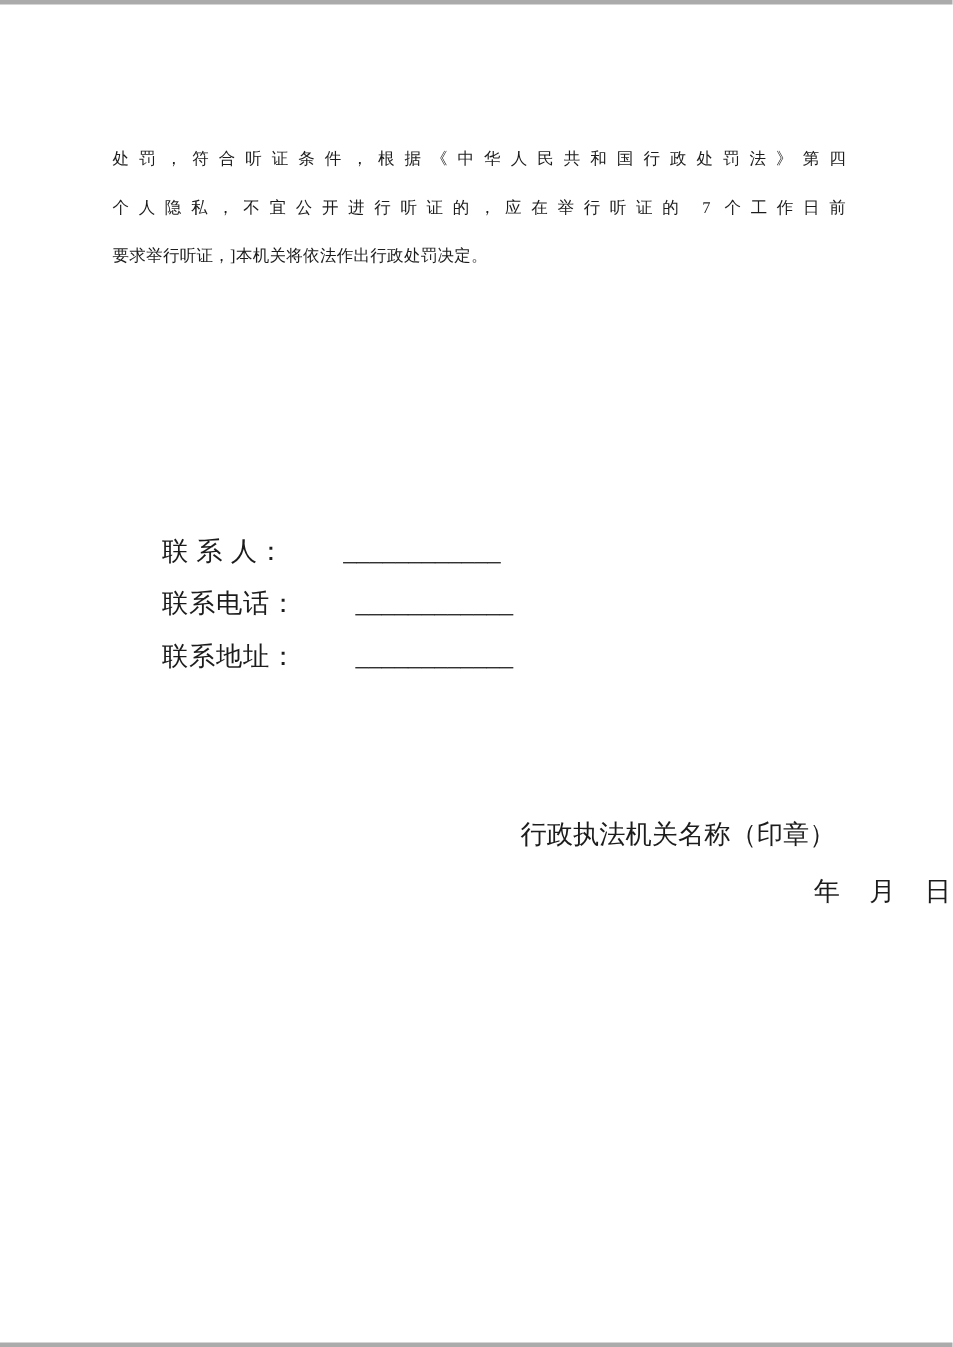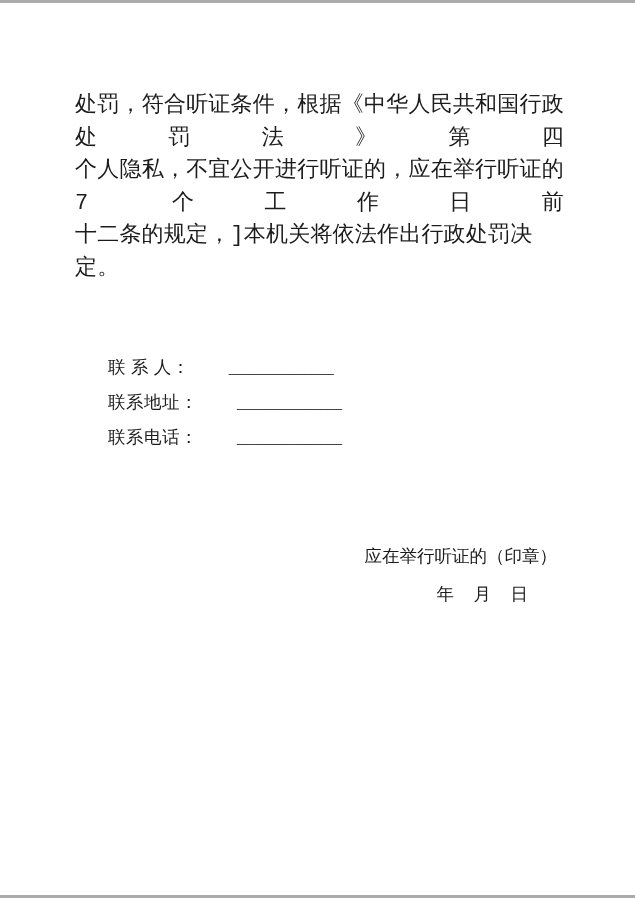--- a/index.html
+++ b/index.html
@@ -23,24 +23,23 @@
     background: #ababab;
   }
   .page-edge.top { top: 0; }
   .page-edge.bottom { bottom: 0; }
 
   .body-text {
     position: absolute;
     left: 75px;
     top: 90px;
     width: 489px;
-    font-size: 22px;
+    font-size: 11px;
     line-height: 32.5px;
     letter-spacing: 0.2px;
-    font-family: Liberation Mono, monospace;
   }
   .body-line.just {
     text-align: justify;
     text-align-last: justify;
   }
   .body-line.last {
     text-align: left;
   }
 
   .contact-block {
@@ -61,47 +60,46 @@
     width: 635px;
     font-size: 17.5px;
   }
   .agency-name {
     text-align: right;
     padding-right: 78px;
     line-height: 26px;
   }
   .date-line {
     text-align: right;
-    padding-right: 106px;
     margin-top: 12px;
     line-height: 26px;
     letter-spacing: 1px;
   }
 </style>
 </head>
 <body>
 
 <div class="page-edge top"></div>
 
 <div class="body-text">
   <div class="body-line just">处罚，符合听证条件，根据《中华人民共和国行政处罚法》第四</div>
   <div class="body-line just">个人隐私，不宜公开进行听证的，应在举行听证的 7 个工作日前</div>
-  <div class="body-line last">十二条的规定，]本机关将依法作出行政处罚决定。</div>
+  <div class="body-line last">要求举行听证，]本机关将依法作出行政处罚决定。</div>
 </div>
 
 <div class="contact-block">
   <div class="contact-row">
     <span class="contact-label">联 系 人：</span><span class="contact-line">____________</span>
   </div>
   <div class="contact-row">
-    <span class="contact-label">联系地址：</span><span class="contact-line">____________</span>
+    <span class="contact-label">联系电话：</span><span class="contact-line">____________</span>
   </div>
   <div class="contact-row">
-    <span class="contact-label">联系电话：</span><span class="contact-line">____________</span>
+    <span class="contact-label">联系地址：</span><span class="contact-line">____________</span>
   </div>
 </div>
 
 <div class="signature-block">
-  <div class="agency-name">应在举行听证的（印章）</div>
+  <div class="agency-name">行政执法机关名称（印章）</div>
   <div class="date-line">年　月　日</div>
 </div>
 
 <div class="page-edge bottom"></div>
 
 </body></html>

